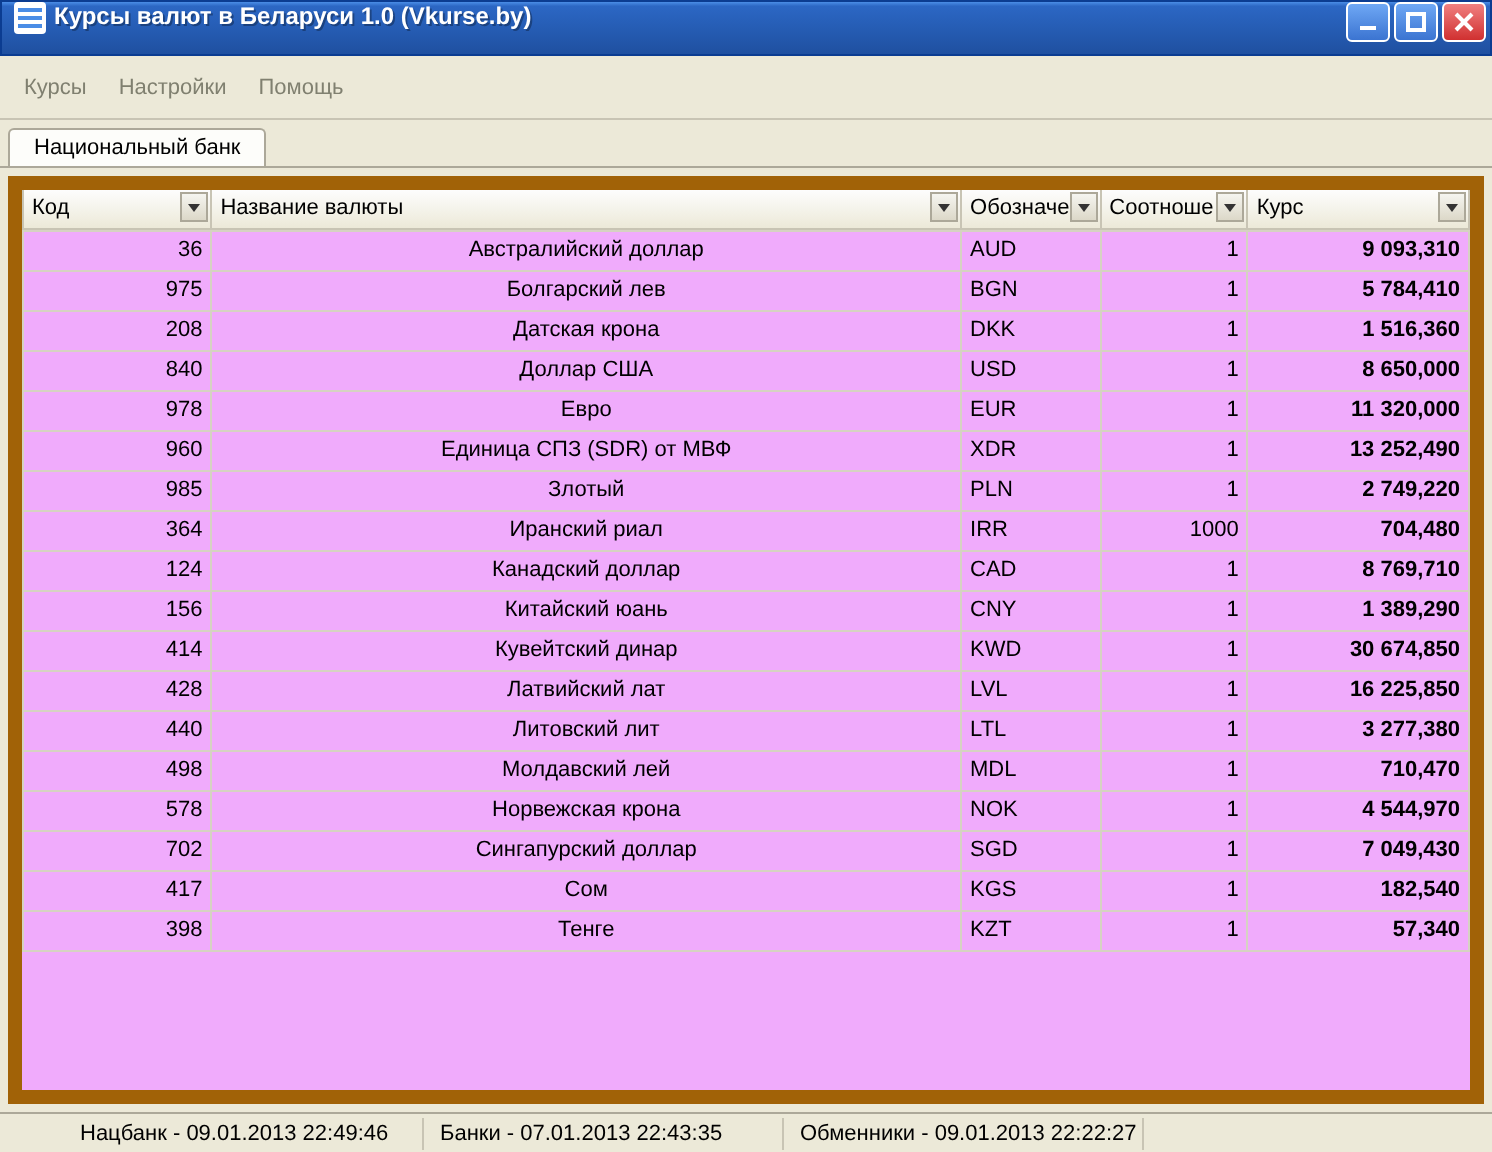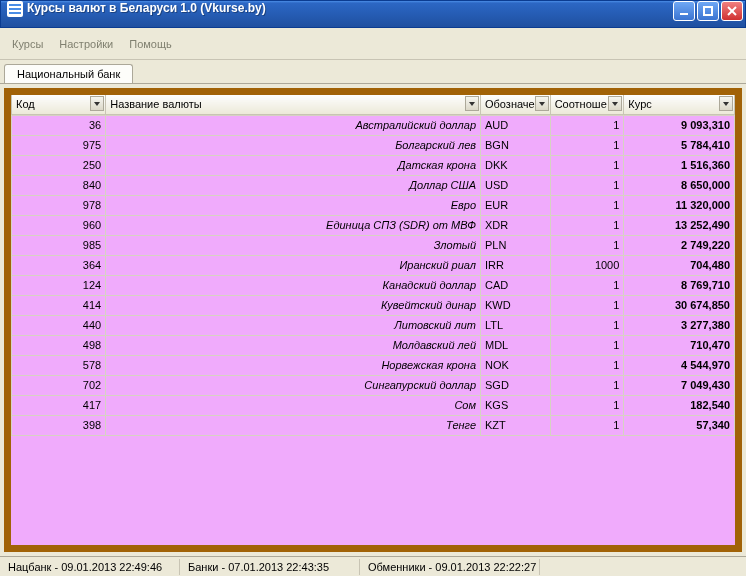--- a/index.html
+++ b/index.html
@@ -134,32 +134,33 @@
   .grid-body::-webkit-scrollbar-button { background: #ece9d8; border: 1px solid #aca899; height: 17px; }
   .grid td {
     border: 1px solid #d6d2c2;
     padding: 2px 4px;
     font-size: 11px;
     height: 20px;
     white-space: nowrap;
     overflow: hidden;
   }
   .col-code { width: 92px; text-align: right; }
-  .col-name { width: 366px; text-align: right; font-style: italic; }
+  .col-name { width: 366px; text-align: center; }
   .col-sym  { width: 68px; text-align: left; }
   .col-ratio{ width: 72px; text-align: right; }
   .col-rate { width: 108px; text-align: right; font-weight: bold; }
   
   .statusbar {
     height: 20px;
     background: #ece9d8;
     border-top: 1px solid #aca899;
     display: flex;
     align-items: center;
     font-size: 11px;
+    padding-left: 32px;
   }
   .status-cell {
     border-right: 1px solid #c8c4b4;
     padding: 2px 8px;
     width: 180px;
     white-space: nowrap;
     overflow: hidden;
   }
 </style>
 </head>
@@ -241,21 +242,21 @@
             <td class="col-rate">9 093,310</td>
           </tr>
           <tr>
             <td class="col-code">975</td>
             <td class="col-name">Болгарский лев</td>
             <td class="col-sym">BGN</td>
             <td class="col-ratio">1</td>
             <td class="col-rate">5 784,410</td>
           </tr>
           <tr>
-            <td class="col-code">250</td>
+            <td class="col-code">208</td>
             <td class="col-name">Датская крона</td>
             <td class="col-sym">DKK</td>
             <td class="col-ratio">1</td>
             <td class="col-rate">1 516,360</td>
           </tr>
           <tr>
             <td class="col-code">840</td>
             <td class="col-name">Доллар США</td>
             <td class="col-sym">USD</td>
             <td class="col-ratio">1</td>
@@ -290,25 +291,39 @@
             <td class="col-rate">704,480</td>
           </tr>
           <tr>
             <td class="col-code">124</td>
             <td class="col-name">Канадский доллар</td>
             <td class="col-sym">CAD</td>
             <td class="col-ratio">1</td>
             <td class="col-rate">8 769,710</td>
           </tr>
           <tr>
+            <td class="col-code">156</td>
+            <td class="col-name">Китайский юань</td>
+            <td class="col-sym">CNY</td>
+            <td class="col-ratio">1</td>
+            <td class="col-rate">1 389,290</td>
+          </tr>
+          <tr>
             <td class="col-code">414</td>
             <td class="col-name">Кувейтский динар</td>
             <td class="col-sym">KWD</td>
             <td class="col-ratio">1</td>
             <td class="col-rate">30 674,850</td>
+          </tr>
+          <tr>
+            <td class="col-code">428</td>
+            <td class="col-name">Латвийский лат</td>
+            <td class="col-sym">LVL</td>
+            <td class="col-ratio">1</td>
+            <td class="col-rate">16 225,850</td>
           </tr>
           <tr>
             <td class="col-code">440</td>
             <td class="col-name">Литовский лит</td>
             <td class="col-sym">LTL</td>
             <td class="col-ratio">1</td>
             <td class="col-rate">3 277,380</td>
           </tr>
           <tr>
             <td class="col-code">498</td>

